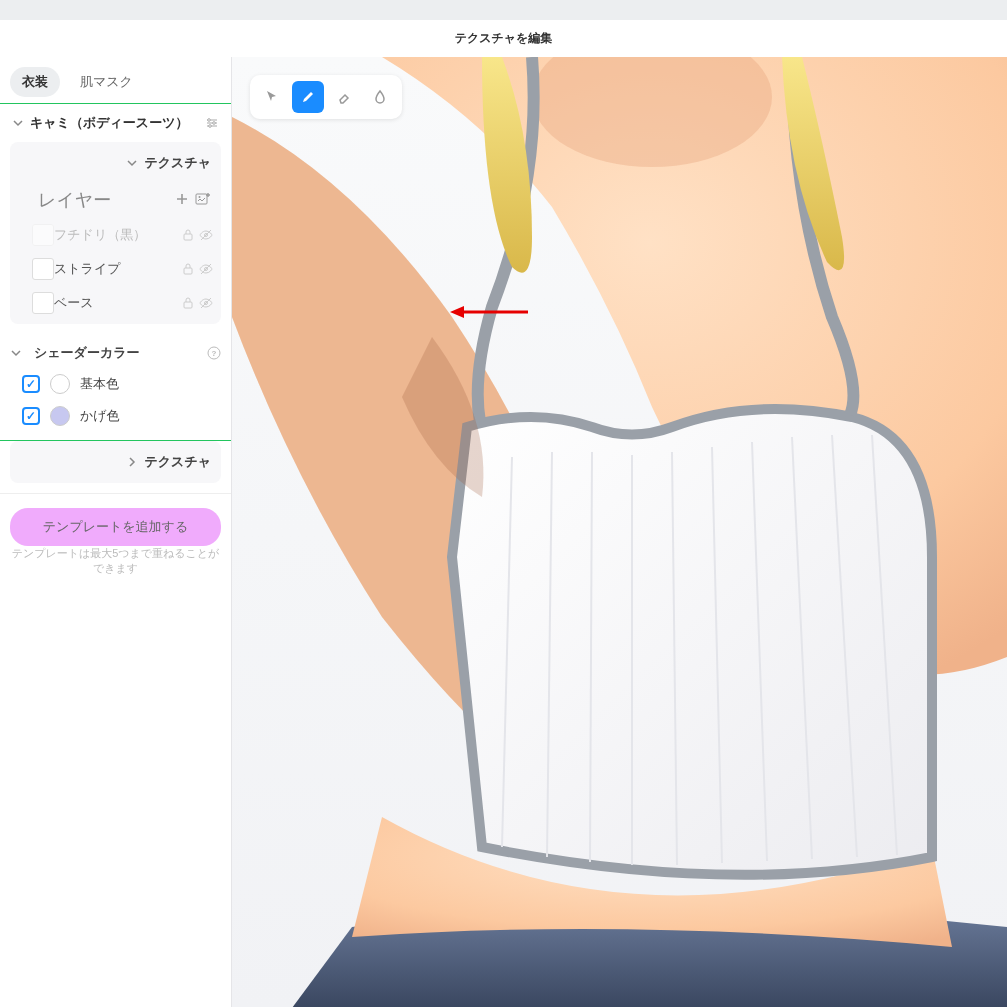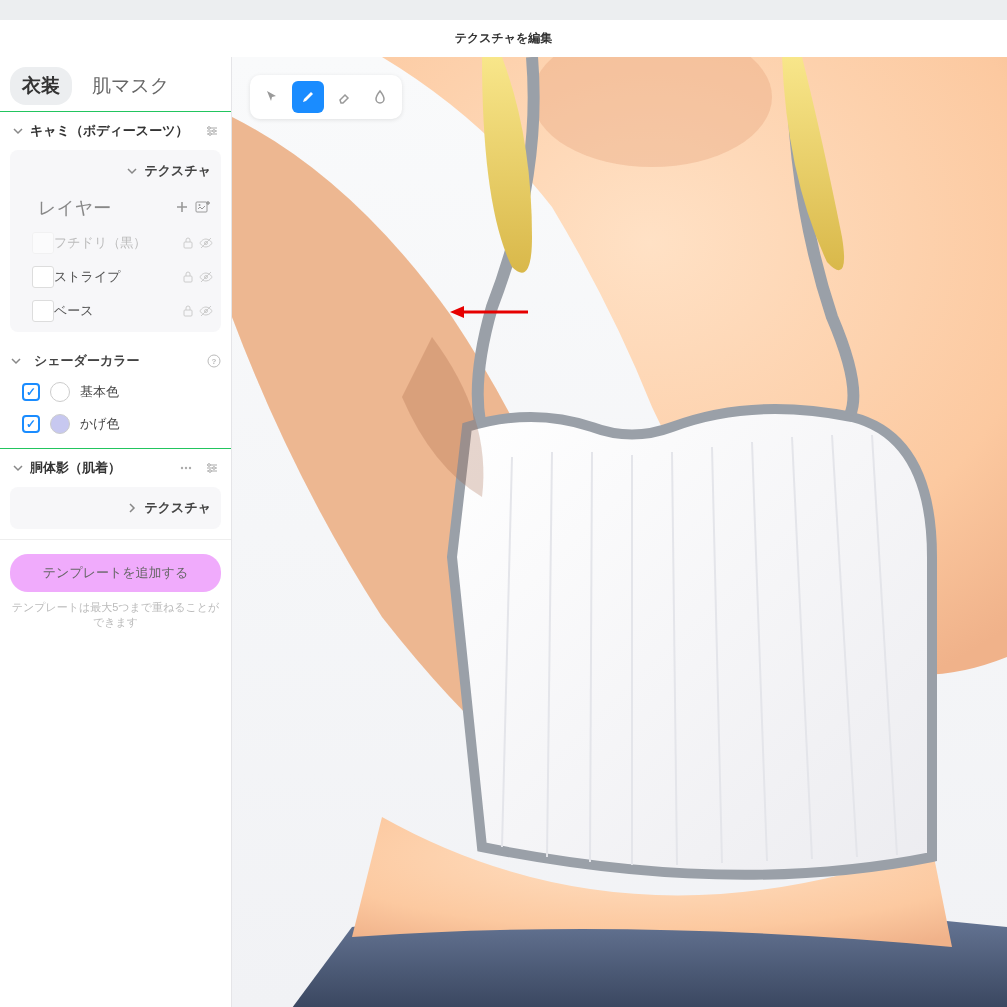--- a/index.html
+++ b/index.html
@@ -5,21 +5,21 @@
 * { box-sizing: border-box; margin: 0; padding: 0; }
 body { font-family: -apple-system, "Hiragino Sans", "Hiragino Kaku Gothic ProN", Meiryo, sans-serif; background: #f0f0f2; width: 1007px; height: 1007px; overflow: hidden; }
 
 .header { height: 20px; background: #eceef0; }
 .title-bar { background: #fff; text-align: center; padding: 10px 0; font-size: 12px; font-weight: 600; color: #333; }
 
 .main { display: flex; height: calc(1007px - 56px); }
 
 .sidebar { width: 232px; background: #fff; border-right: 1px solid #e5e5e8; display: flex; flex-direction: column; font-size: 13px; color: #444; }
 .tabs { display: flex; padding: 10px 10px 6px; gap: 8px; }
-.tab { padding: 6px 12px; border-radius: 16px; color: #666; cursor: pointer; font-size: 19px; }
+.tab { padding: 6px 12px; border-radius: 16px; color: #666; cursor: pointer; font-size: 13px; }
 .tab.active { background: #eceef0; color: #333; font-weight: 600; }
 
 .section { border-top: 1px solid #22c55e; }
 .section:first-of-type { border-top: none; }
 
 .category-header { display: flex; align-items: center; padding: 10px 12px; gap: 6px; font-weight: 600; color: #333; }
 .chev { width: 12px; height: 12px; flex-shrink: 0; }
 .spacer { flex: 1; }
 .icon-btn { color: #aaa; cursor: pointer; display: inline-flex; align-items: center; }
 
@@ -37,21 +37,21 @@
 .layer-icons { display: flex; gap: 4px; color: #ccc; }
 .layer-icons svg { width: 14px; height: 14px; }
 
 .shader-header { display: flex; align-items: center; gap: 12px; padding: 10px 10px 6px; font-weight: 600; color: #444; }
 .shader-row { display: flex; align-items: center; gap: 10px; padding: 6px 10px 6px 22px; }
 .cb { width: 18px; height: 18px; border: 2px solid #1a8cff; border-radius: 4px; display: flex; align-items: center; justify-content: center; color: #1a8cff; font-size: 12px; font-weight: bold; }
 .swatch { width: 20px; height: 20px; border-radius: 50%; border: 1px solid #ccc; }
 
 .add-template-area { padding: 14px 10px; border-top: 1px solid #eee; text-align: center; }
 .add-template-btn { width: 100%; background: #f0abfc; border: none; border-radius: 18px; padding: 10px; font-size: 13px; color: #666; cursor: pointer; font-weight: 500; }
-.add-help { font-size: 11px; color: #bbb; margin-top: 8px; line-height: 1.4; }
+.add-help { font-size: 11px; color: #bbb; line-height: 1.4; }
 
 .viewport { flex: 1; position: relative; background: linear-gradient(180deg, #f9fafb 0%, #f1f2f5 100%); }
 .toolbar { position: absolute; top: 18px; left: 18px; display: flex; gap: 4px; background: #fff; border-radius: 10px; padding: 6px; box-shadow: 0 1px 4px rgba(0,0,0,.1); z-index: 10; }
 .tool { width: 32px; height: 32px; border-radius: 6px; display: flex; align-items: center; justify-content: center; color: #999; cursor: pointer; }
 .tool.active { background: #1a8cff; color: #fff; }
 
 .arrow-annotation { position: absolute; top: 245px; left: 218px; z-index: 20; }
 
 svg.model { position: absolute; top: 0; left: 0; width: 100%; height: 100%; }
 </style>
@@ -172,42 +172,20 @@
         <span>基本色</span>
       </div>
       <div class="shader-row" style="padding-bottom:14px;">
         <div class="cb">✓</div>
         <div class="swatch" style="background:#c7c8f0;"></div>
         <span>かげ色</span>
       </div>
     </div>
 
     <div class="section">
-      <div class="category-header">
-        <svg class="chev" viewBox="0 0 12 12">
-            <path d="M2 4l4 4 4-4" stroke="#888" stroke-width="1.5" fill="none"></path>
-          </svg>
-        <span>胴体影（肌着）</span>
-        <span class="spacer"></span>
-        <span class="icon-btn" style="margin-right:6px;">
-            <svg width="14" height="14" viewBox="0 0 14 14">
-              <circle cx="3" cy="7" r="1.2" fill="#aaa"></circle>
-              <circle cx="7" cy="7" r="1.2" fill="#aaa"></circle>
-              <circle cx="11" cy="7" r="1.2" fill="#aaa"></circle>
-            </svg>
-          </span>
-        <span class="icon-btn">
-            <svg width="14" height="14" viewBox="0 0 14 14">
-              <path d="M2 4h10M2 7h10M2 10h10" stroke="#aaa" stroke-width="1.2"></path>
-              <circle cx="4" cy="4" r="1.3" fill="#fff" stroke="#aaa"></circle>
-              <circle cx="9" cy="7" r="1.3" fill="#fff" stroke="#aaa"></circle>
-              <circle cx="5" cy="10" r="1.3" fill="#fff" stroke="#aaa"></circle>
-            </svg>
-          </span>
-      </div>
       <div class="panel">
         <div class="panel-header">
           <svg class="chev" viewBox="0 0 12 12">
               <path d="M4 2l4 4-4 4" stroke="#888" stroke-width="1.5" fill="none"></path>
             </svg>
           <span>テクスチャ</span>
         </div>
       </div>
     </div>
 

